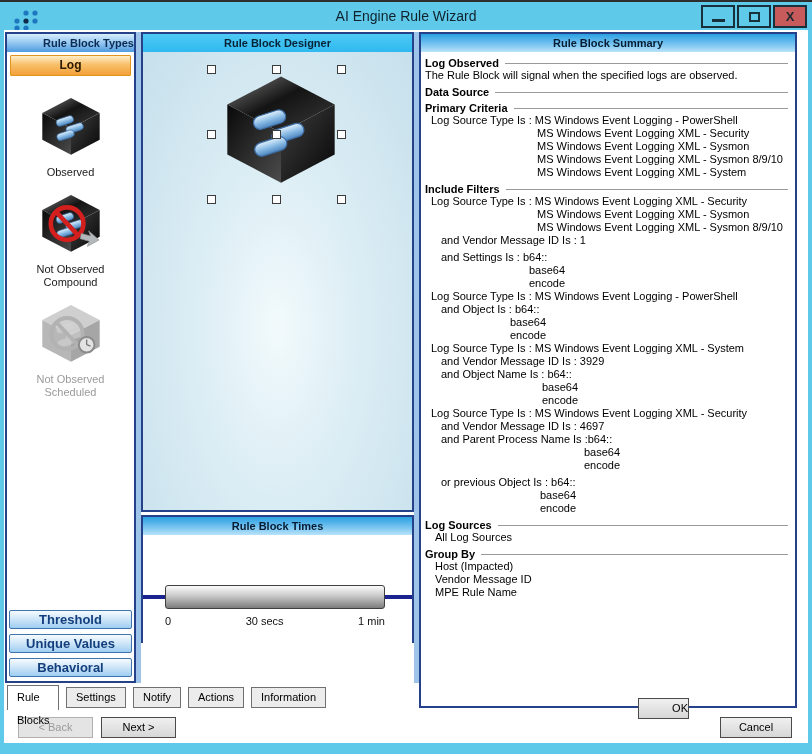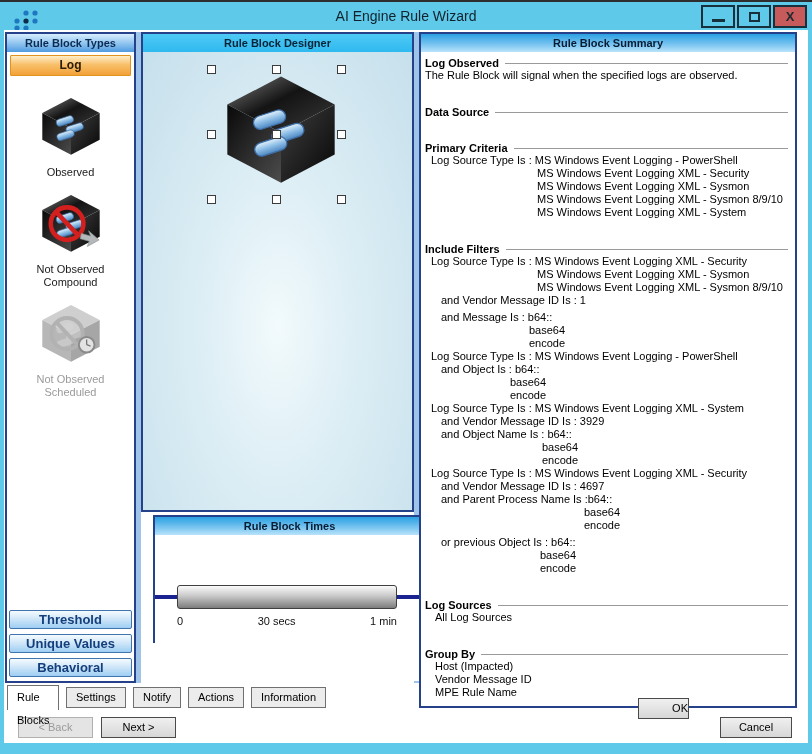--- a/index.html
+++ b/index.html
@@ -30,21 +30,21 @@
 
   
   .client { position:absolute; left:4px; right:4px; top:28px; bottom:11px; background:#ffffff; }
   .splitter { position:absolute; top:2px; background:#9fc4ea; width:5px; height:651px; }
 
   .panel { position:absolute; border:2px solid #24418a; background:#fff; }
   .panel-header {
     height:18px; line-height:18px; text-align:center;
     font-size:11px; font-weight:bold; color:#0b2b52;
   }
-  .hdr-types   { background:linear-gradient(180deg,#d8eefd 0%,#8cc2ef 55%,#4f9be0 100%); }
+  .hdr-types   { background:linear-gradient(180deg,#d8eefd 0%,#8cc2ef 55%,#4f9be0 100%);text-align:right; }
   .hdr-designer{ background:linear-gradient(180deg,#4fc9f5 0%,#2fb9ef 100%); color:#072337; }
   .hdr-blue    { background:linear-gradient(180deg,#2aa0e2 0%,#7cc6f1 60%,#b9e3fa 100%); color:#071c33; }
 
   
   #panel-types { left:1px; top:2px; width:131px; height:651px; display:flex; flex-direction:column; }
   .log-btn {
     margin:3px 3px 8px 3px; height:21px; line-height:19px; text-align:center;
     font-size:12px; font-weight:bold; color:#2b1a00;
     background:linear-gradient(180deg,#fdeec9 0%,#f8c06a 45%,#f3a139 100%);
     border:1px solid #e0941e; border-radius:1px; cursor:pointer;
@@ -66,37 +66,37 @@
   .designer-canvas {
     position:relative; width:100%; height:458px;
     background:radial-gradient(ellipse at 50% 60%, #f2fafc 0%, #ddeef5 40%, #c6e0ec 100%);
   }
   .handle {
     position:absolute; width:9px; height:9px; background:#ffffff; border:1px solid #3c3c3c;
   }
   .designer-cube { position:absolute; left:77px; top:18px; width:122px; height:118px; }
 
   
-  #panel-times { left:137px; top:485px; width:273px; height:128px;margin-left:12px; }
+  #panel-times { left:137px; top:485px; width:273px; height:128px; }
   .times-canvas { position:relative; width:100%; height:146px; background:#fff; }
   .time-axis { position:absolute; left:0; right:0; top:60px; height:4px; background:#1a2390; }
   .time-bar {
     position:absolute; left:22px; top:50px; width:220px; height:24px;
     background:linear-gradient(180deg,#fbfbfb 0%,#c9c9c9 45%,#7d7d7d 100%);
     border:1px solid #3f3f3f; border-radius:3px; cursor:pointer;
   }
   .time-ticks {
     position:absolute; left:22px; width:220px; top:80px; display:flex; justify-content:space-between;
     font-size:11px; color:#111;
   }
 
   
   #panel-summary { left:415px; top:2px; width:378px; height:676px; }
   .summary-body { padding:3px 5px 0 4px; background:#fff; }
-  .sum-section { margin-top:24px; }
+  .sum-section { margin-top:4px; }
   .sum-section:first-child { margin-top:2px; }
   .sum-head { display:flex; align-items:center; }
   .sum-head-text { font-size:11px; font-weight:bold; color:#000; white-space:nowrap; }
   .sum-head-rule { flex:1; border-top:1px solid #9a9a9a; margin:1px 2px 0 6px; }
   .sum-line { font-size:11px; line-height:13px; color:#000; white-space:pre; }
   .sum-line.gap { margin-top:4px; }
 
   
   .tabs { position:absolute; left:0; top:655px; height:25px; }
   .tab {
@@ -337,21 +337,21 @@
           </div>
           <div class="sum-section">
             <div class="sum-head">
               <span class="sum-head-text">Include Filters</span>
               <span class="sum-head-rule"></span>
             </div>
             <div class="sum-line" style="padding-left: 6px;">Log Source Type Is : MS Windows Event Logging XML - Security</div>
             <div class="sum-line" style="padding-left: 112px;">MS Windows Event Logging XML - Sysmon</div>
             <div class="sum-line" style="padding-left: 112px;">MS Windows Event Logging XML - Sysmon 8/9/10</div>
             <div class="sum-line" style="padding-left: 16px;">and Vendor Message ID Is : 1</div>
-            <div class="sum-line gap" style="padding-left: 16px;">and Message Is : b64::</div>
+            <div class="sum-line gap" style="padding-left: 16px;">and Settings Is : b64::</div>
             <div class="sum-line" style="padding-left: 104px;">base64</div>
             <div class="sum-line" style="padding-left: 104px;">encode</div>
             <div class="sum-line" style="padding-left: 6px;">Log Source Type Is : MS Windows Event Logging - PowerShell</div>
             <div class="sum-line" style="padding-left: 16px;">and Object Is : b64::</div>
             <div class="sum-line" style="padding-left: 85px;">base64</div>
             <div class="sum-line" style="padding-left: 85px;">encode</div>
             <div class="sum-line" style="padding-left: 6px;">Log Source Type Is : MS Windows Event Logging XML - System</div>
             <div class="sum-line" style="padding-left: 16px;">and Vendor Message ID Is : 3929</div>
             <div class="sum-line" style="padding-left: 16px;">and Object Name Is : b64::</div>
             <div class="sum-line" style="padding-left: 117px;">base64</div>

